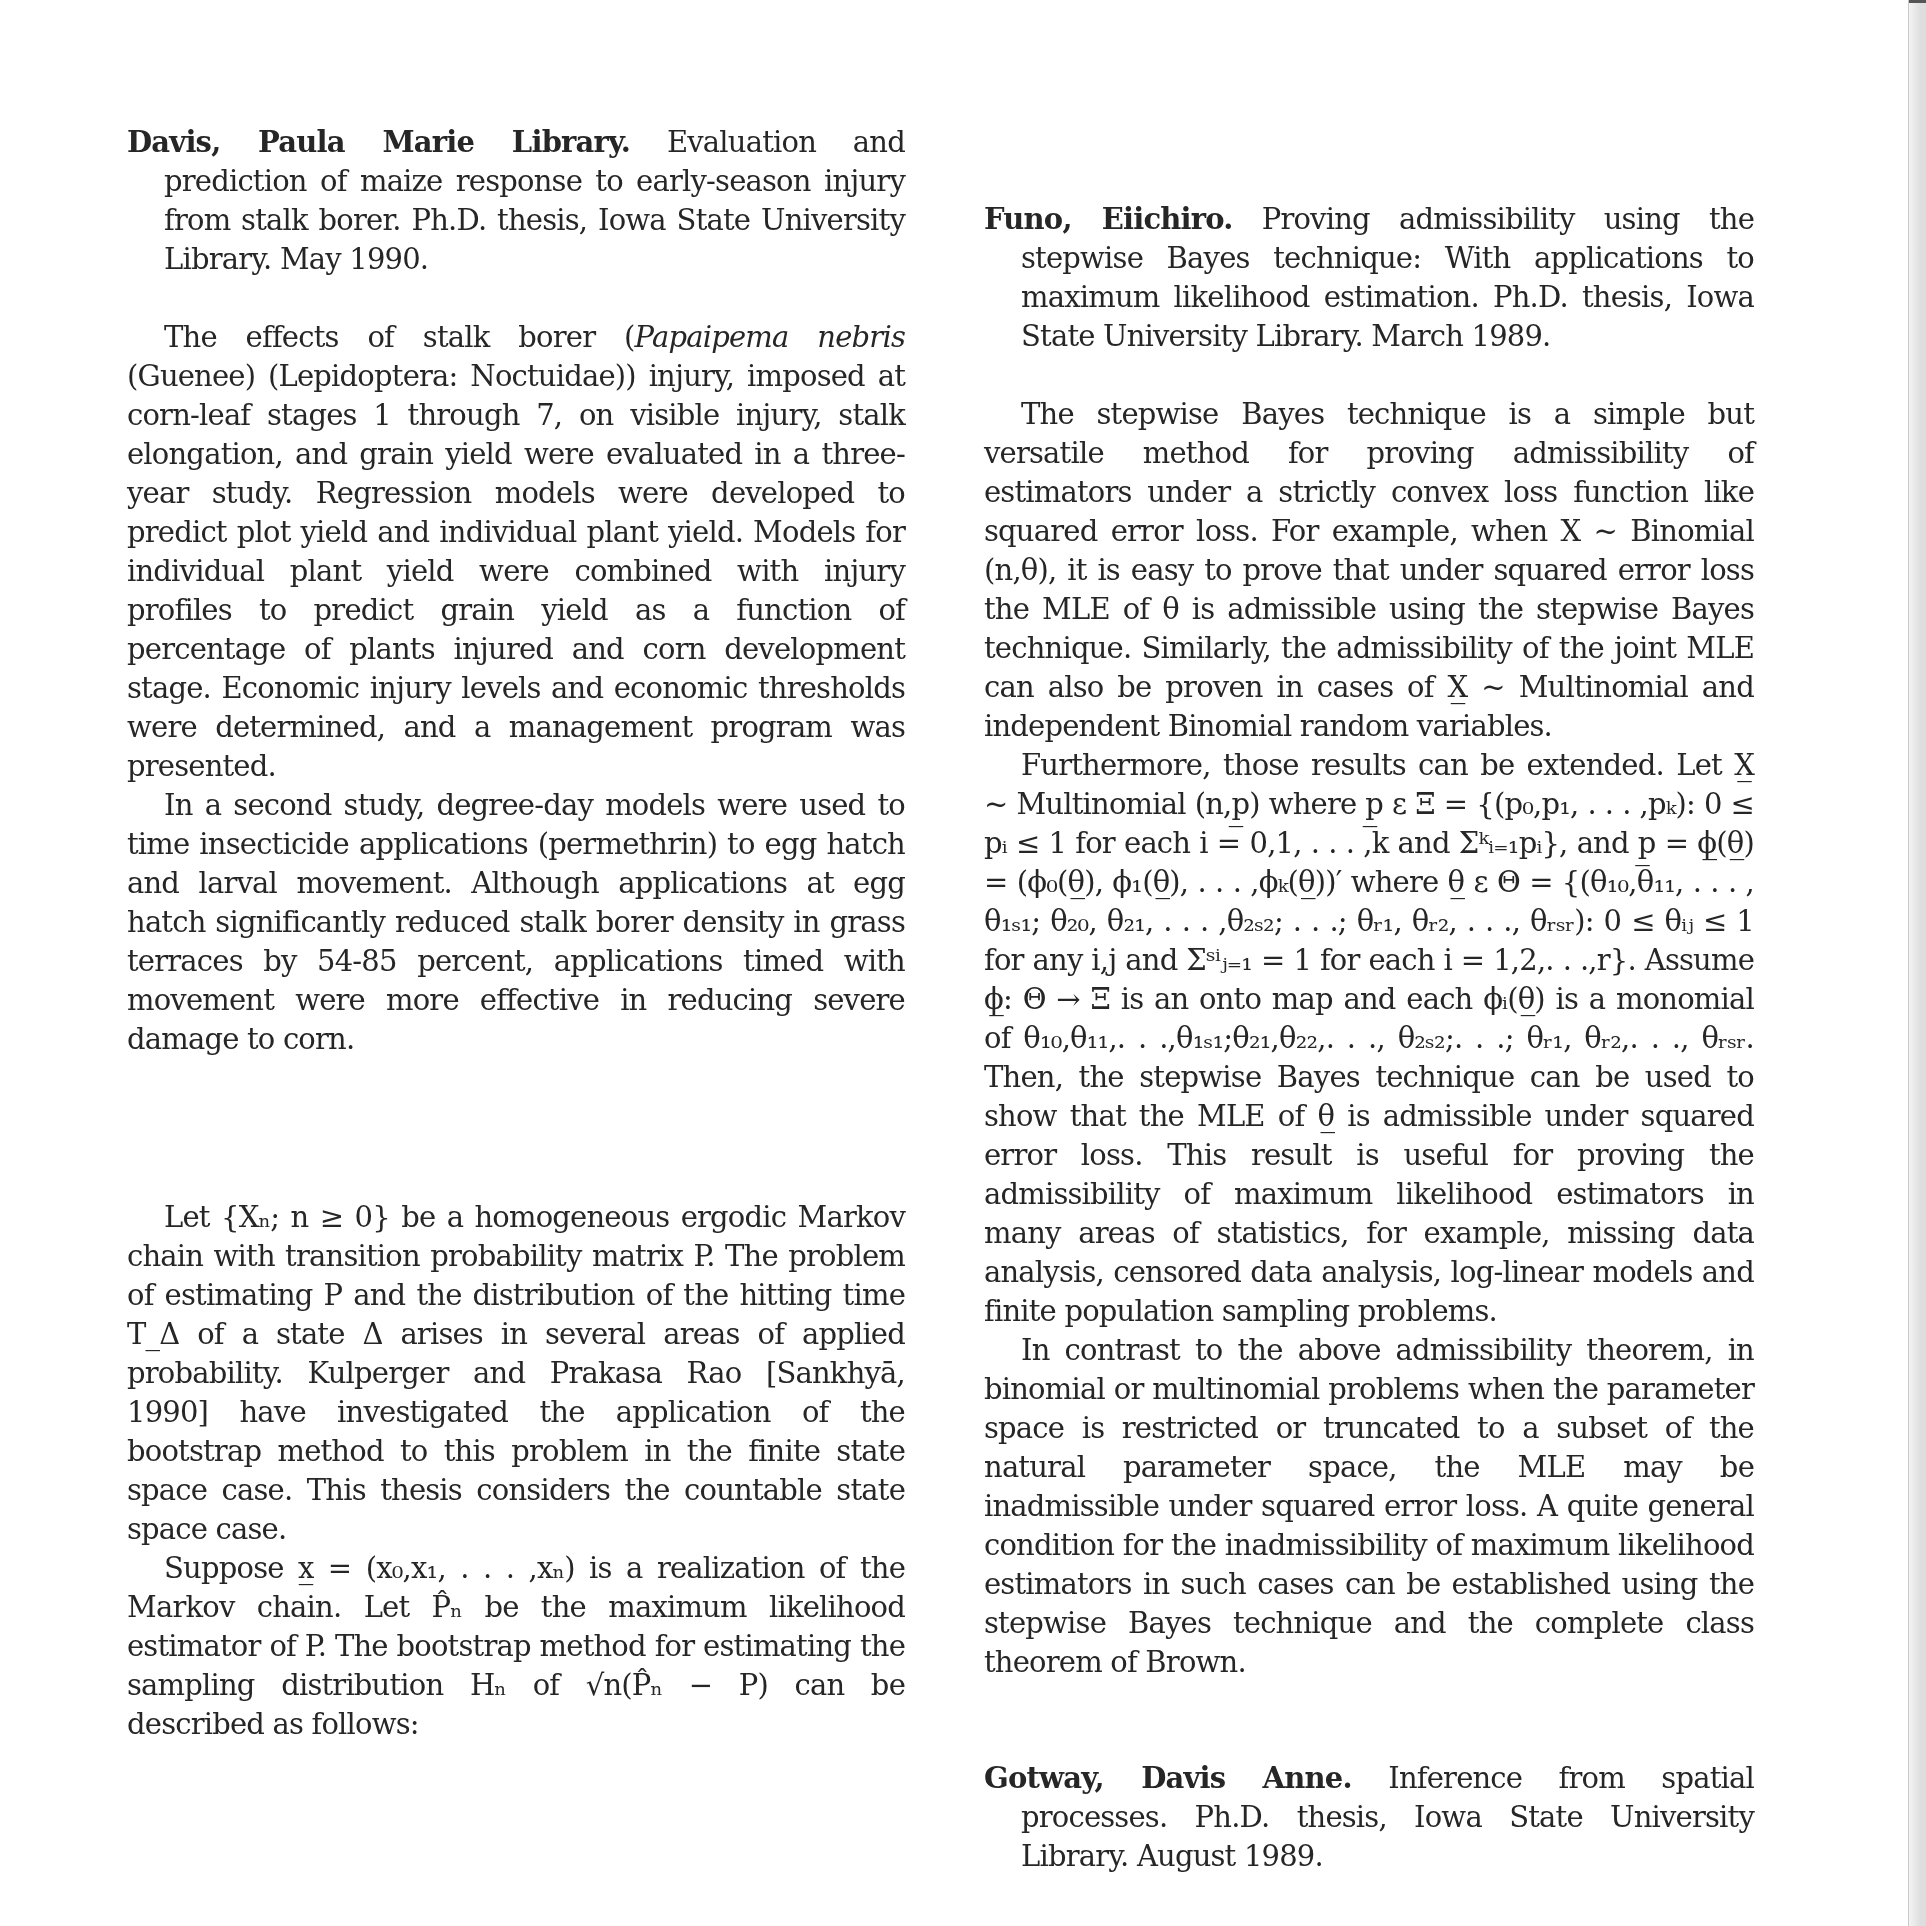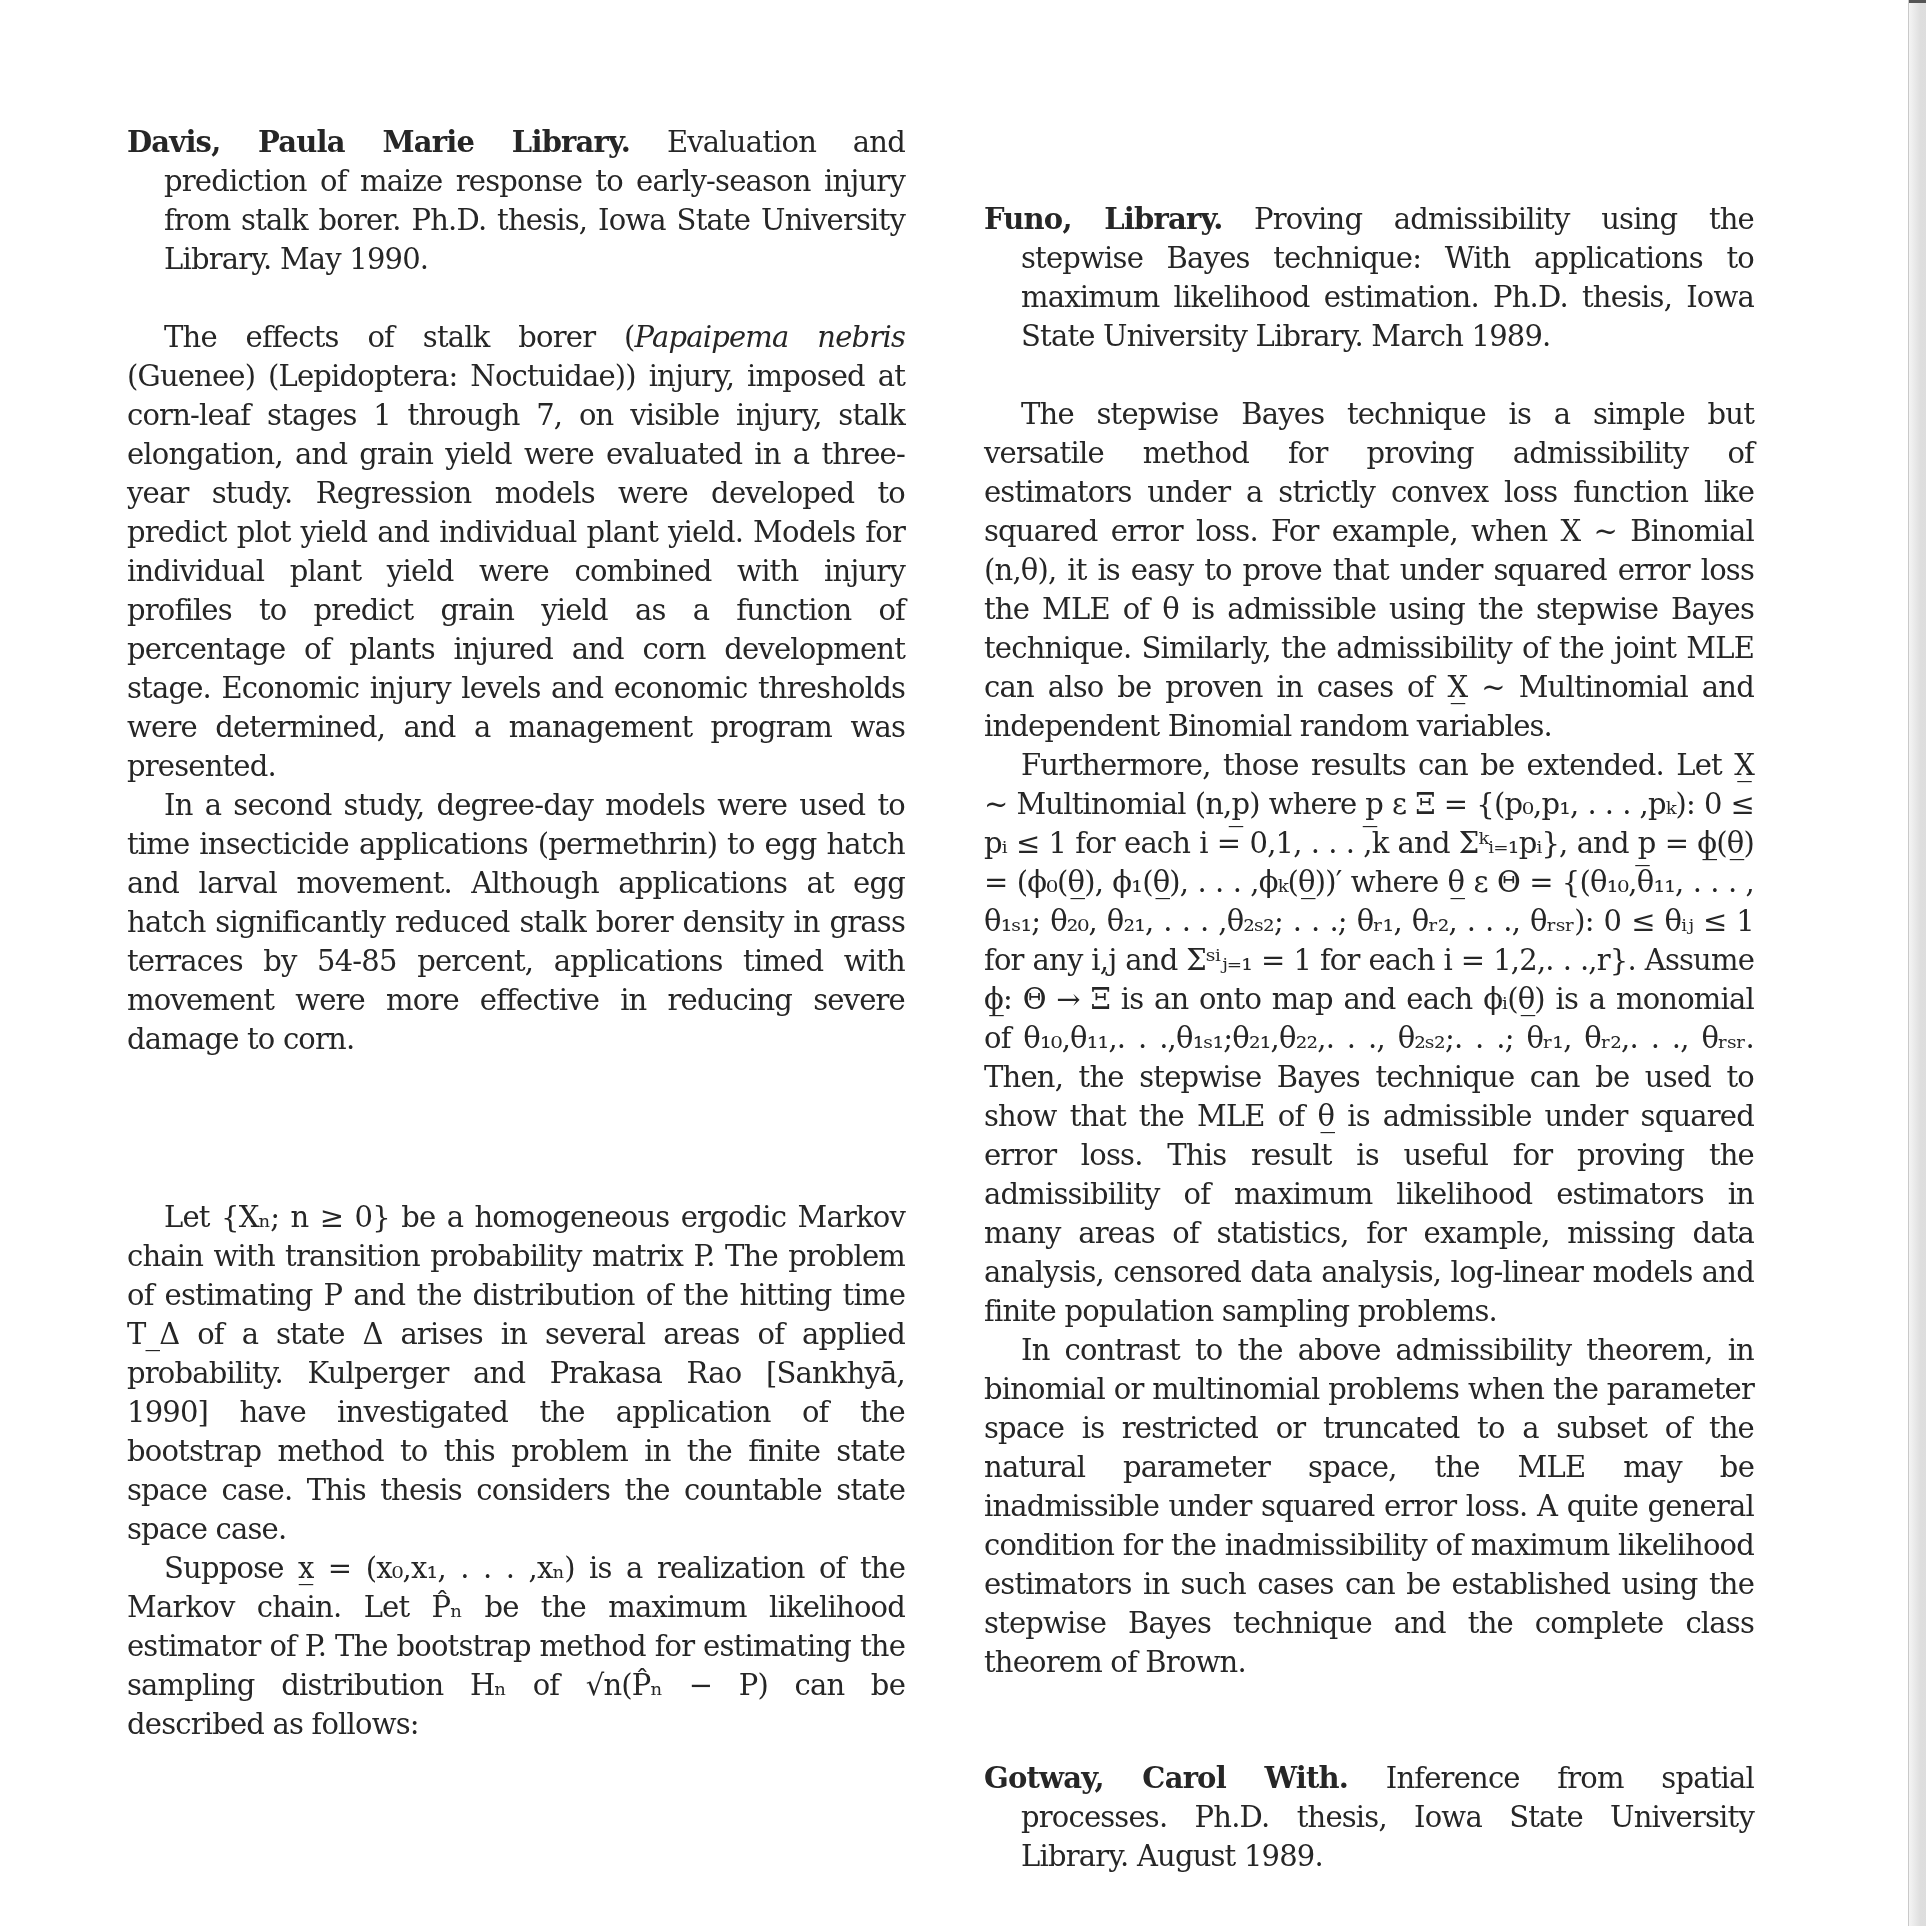--- a/index.html
+++ b/index.html
@@ -64,33 +64,33 @@
     </div>
   </div>
 </div>
 
 <div class="column col-right">
 
   <div class="gap-med"></div>
 
   <div>
     <p class="entry-head">
-      <span class="entry-author">Funo, Library.</span>
+      <span class="entry-author">Funo, Eiichiro.</span>
       <span>Proving admissibility using the stepwise Bayes technique: With applications to maximum likelihood estimation. Ph.D. thesis, Iowa State University Library. March 1989.</span>
     </p>
     <div class="abstract">
       <p>The stepwise Bayes technique is a simple but versatile method for proving admissibility of estimators under a strictly convex loss function like squared error loss. For example, when X ~ Binomial (n,θ), it is easy to prove that under squared error loss the MLE of θ is admissible using the stepwise Bayes technique. Similarly, the admissibility of the joint MLE can also be proven in cases of X̲ ~ Multinomial and independent Binomial random variables.</p>
       <p>Furthermore, those results can be extended. Let X̲ ~ Multinomial (n,p̲) where p̲ ε Ξ = {(p₀,p₁, . . . ,pₖ): 0 ≤ pᵢ ≤ 1 for each i = 0,1, . . . ,k and Σᵏᵢ₌₁pᵢ}, and p̲ = ϕ̲(θ̲) = (ϕ₀(θ̲), ϕ₁(θ̲), . . . ,ϕₖ(θ̲))′ where θ̲ ε Θ = {(θ₁₀,θ₁₁, . . . , θ₁ₛ₁; θ₂₀, θ₂₁, . . . ,θ₂ₛ₂; . . .; θᵣ₁, θᵣ₂, . . ., θᵣₛᵣ): 0 ≤ θᵢⱼ ≤ 1 for any i,j and Σˢⁱⱼ₌₁ = 1 for each i = 1,2,. . .,r}. Assume ϕ̲: Θ → Ξ is an onto map and each ϕᵢ(θ̲) is a monomial of θ₁₀,θ₁₁,. . .,θ₁ₛ₁;θ₂₁,θ₂₂,. . ., θ₂ₛ₂;. . .; θᵣ₁, θᵣ₂,. . ., θᵣₛᵣ. Then, the stepwise Bayes technique can be used to show that the MLE of θ̲ is admissible under squared error loss. This result is useful for proving the admissibility of maximum likelihood estimators in many areas of statistics, for example, missing data analysis, censored data analysis, log-linear models and finite population sampling problems.</p>
       <p>In contrast to the above admissibility theorem, in binomial or multinomial problems when the parameter space is restricted or truncated to a subset of the natural parameter space, the MLE may be inadmissible under squared error loss. A quite general condition for the inadmissibility of maximum likelihood estimators in such cases can be established using the stepwise Bayes technique and the complete class theorem of Brown.</p>
     </div>
   </div>
 
   <div class="gap-med"></div>
 
   <div>
     <p class="entry-head">
-      <span class="entry-author">Gotway, Carol With.</span>
+      <span class="entry-author">Gotway, Davis Anne.</span>
       <span>Inference from spatial processes. Ph.D. thesis, Iowa State University Library. August 1989.</span>
     </p>
 
   </div>
 </div>
 
 
 </body></html>

